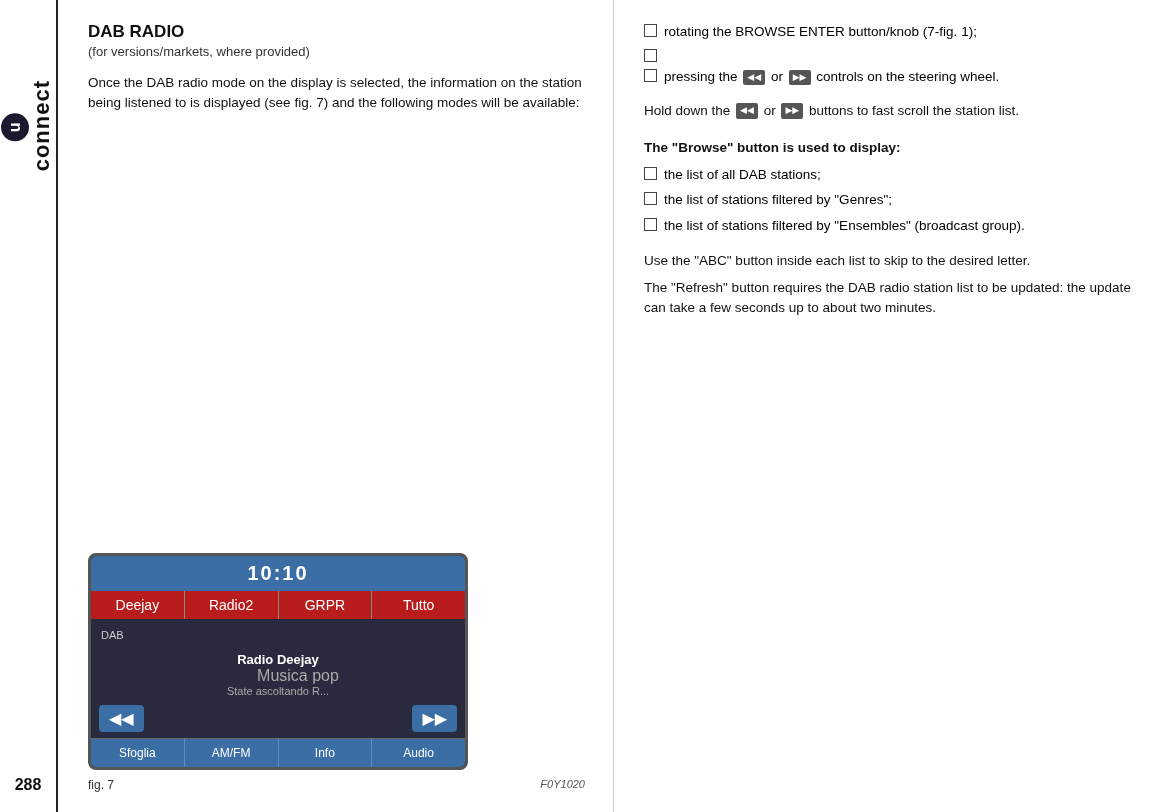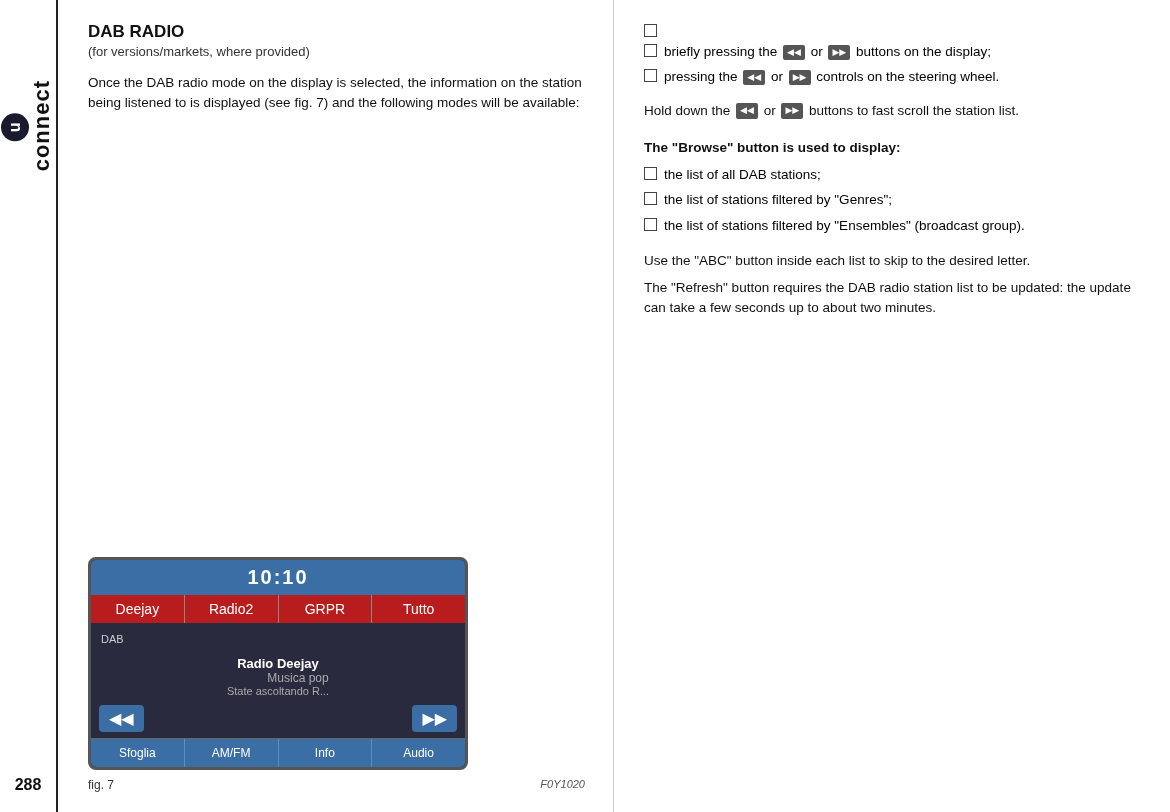--- a/index.html
+++ b/index.html
@@ -191,21 +191,21 @@
       padding: 4px 16px 2px;
       background: #2a2a3e;
     }
     .device-station-name {
       color: #fff;
       font-size: 13px;
       font-weight: bold;
     }
     .device-genre {
       color: #aaa;
-      font-size: 12px;
+      font-size: 16px;
       margin-left: 40px;
     }
     .device-state {
       color: #aaa;
       font-size: 11px;
       margin-bottom: 2px;
     }
     .device-controls {
       display: flex;
       align-items: center;
@@ -317,25 +317,25 @@
         <span>fig. 7</span>
         <span class="fig-code">F0Y1020</span>
       </div>
     </div>
   </div>
 
   <div class="right-column">
 
     <div class="bullet-item">
       <span class="bullet-checkbox"></span>
-    </div>
-
-    <div class="bullet-item">
-      <span class="bullet-checkbox"></span>
-      <span>briefly pressing the <span class="inline-icon">◀◀</span> or <span class="inline-icon">▶▶</span> buttons on the display;</span>
+      <span>rotating the BROWSE ENTER button/knob (7-fig. 1);</span>
+    </div>
+
+    <div class="bullet-item">
+      <span class="bullet-checkbox"></span>
     </div>
 
     <div class="bullet-item">
       <span class="bullet-checkbox"></span>
       <span>pressing the <span class="inline-icon">◀◀</span> or <span class="inline-icon">▶▶</span> controls on the steering wheel.</span>
     </div>
 
     <p class="body-text" style="margin-top:8px;">Hold down the <span class="inline-icon">◀◀</span> or <span class="inline-icon">▶▶</span> buttons to fast scroll the station list.</p>
 
     <p class="bold-section-title">The "Browse" button is used to display:</p>

